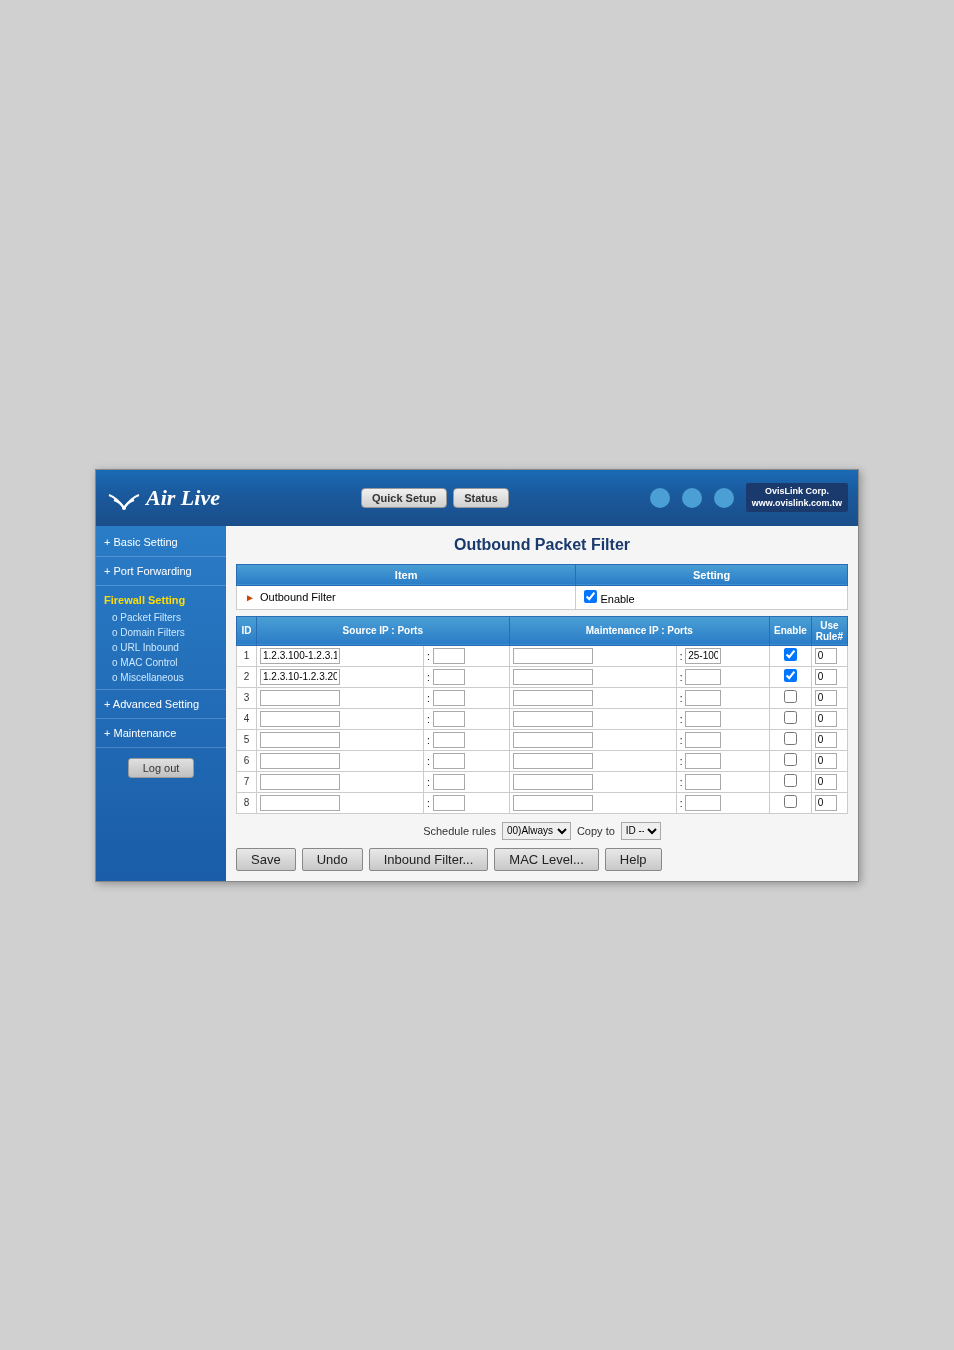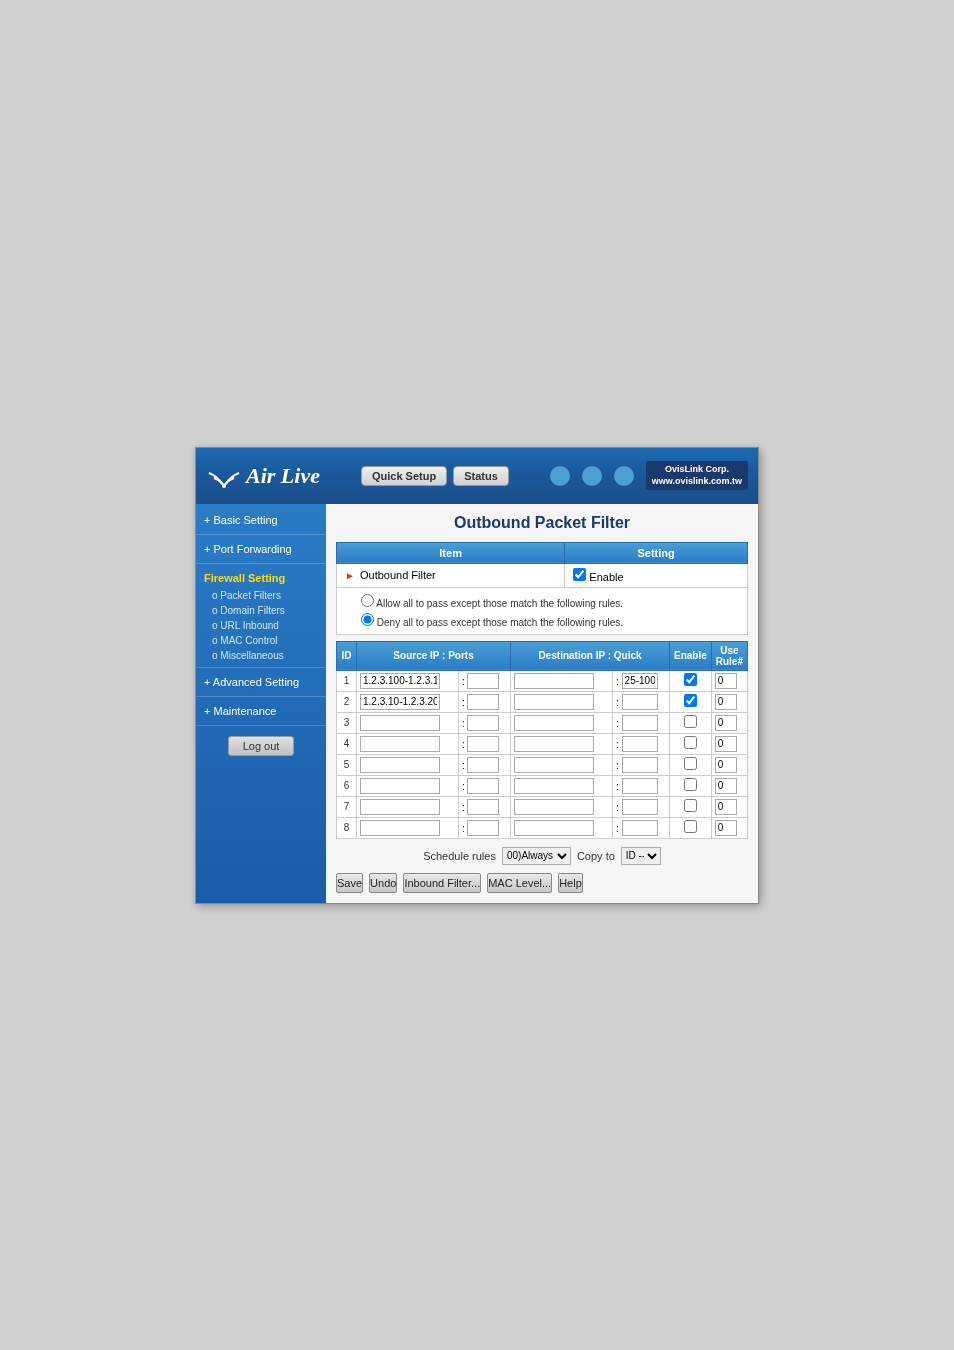--- a/index.html
+++ b/index.html
@@ -7,21 +7,21 @@
       background: #d0d0d0;
       font-family: Arial, sans-serif;
       font-size: 12px;
       display: flex;
       justify-content: center;
       align-items: center;
       min-height: 1350px;
       width: 954px;
     }
     .browser-window {
-      width: 564px;
+      width: 764px;
       border: 1px solid #888;
       background: #fff;
       box-shadow: 2px 2px 8px rgba(0,0,0,0.3);
     }
     
     .header {
       background: linear-gradient(180deg, #1a6bb5 0%, #1a5a9e 40%, #1a4e8a 100%);
       padding: 8px 10px;
       display: flex;
       align-items: center;
@@ -213,22 +213,22 @@
     .bottom-buttons {
       margin-top: 8px;
       display: flex;
       gap: 6px;
       align-items: center;
     }
     .ctrl-btn {
       background: linear-gradient(180deg, #e8e8e8, #c8c8c8);
       border: 1px solid #888;
       border-radius: 2px;
-      padding: 3px 0;
-      font-size: 11px;
+      padding: 3px 14px;
+      font-size: 13px;
       cursor: pointer;
       color: #222;
     }
     select.schedule-select {
       font-size: 10px;
       height: 18px;
       border: 1px solid #aaa;
     }
     select.id-select {
       font-size: 10px;
@@ -307,41 +307,29 @@
           <tr class="filter-row">
             <td>
               <span class="triangle">►</span>
               <span>Outbound Filter</span>
             </td>
             <td>
               <input type="checkbox" checked="" style="">
               <span>Enable</span>
             </td>
           </tr>
-          <tr>
-            <td colspan="2" style="padding-left:24px;">
-              <div class="radio-row">
-                <input type="radio" name="filter_rule" style="">
-                <span>Allow all to pass except those match the following rules.</span>
-              </div>
-              <div class="radio-row">
-                <input type="radio" name="filter_rule" checked="" style="">
-                <span>Deny all to pass except those match the following rules.</span>
-              </div>
-            </td>
-          </tr>
         </tbody>
       </table>
 
       <table class="filter-table" style="margin-top:6px;">
         <thead>
           <tr>
             <th style="width:20px;">ID</th>
             <th colspan="2">Source IP : Ports</th>
-            <th colspan="2">Destination IP : Quick</th>
+            <th colspan="2">Maintenance IP : Ports</th>
             <th style="width:32px;">Enable</th>
             <th style="width:30px;">Use Rule#</th>
           </tr>
         </thead>
         <tbody id="filter-rows">
         <tr>
     <td class="id-col">1</td>
     <td>
       <input type="text" class="" value="1.2.3.100-1.2.3.149" style="width: 80px; height: 16px; font-size: 10px; border: 1px solid rgb(170, 170, 170);">
     </td>

